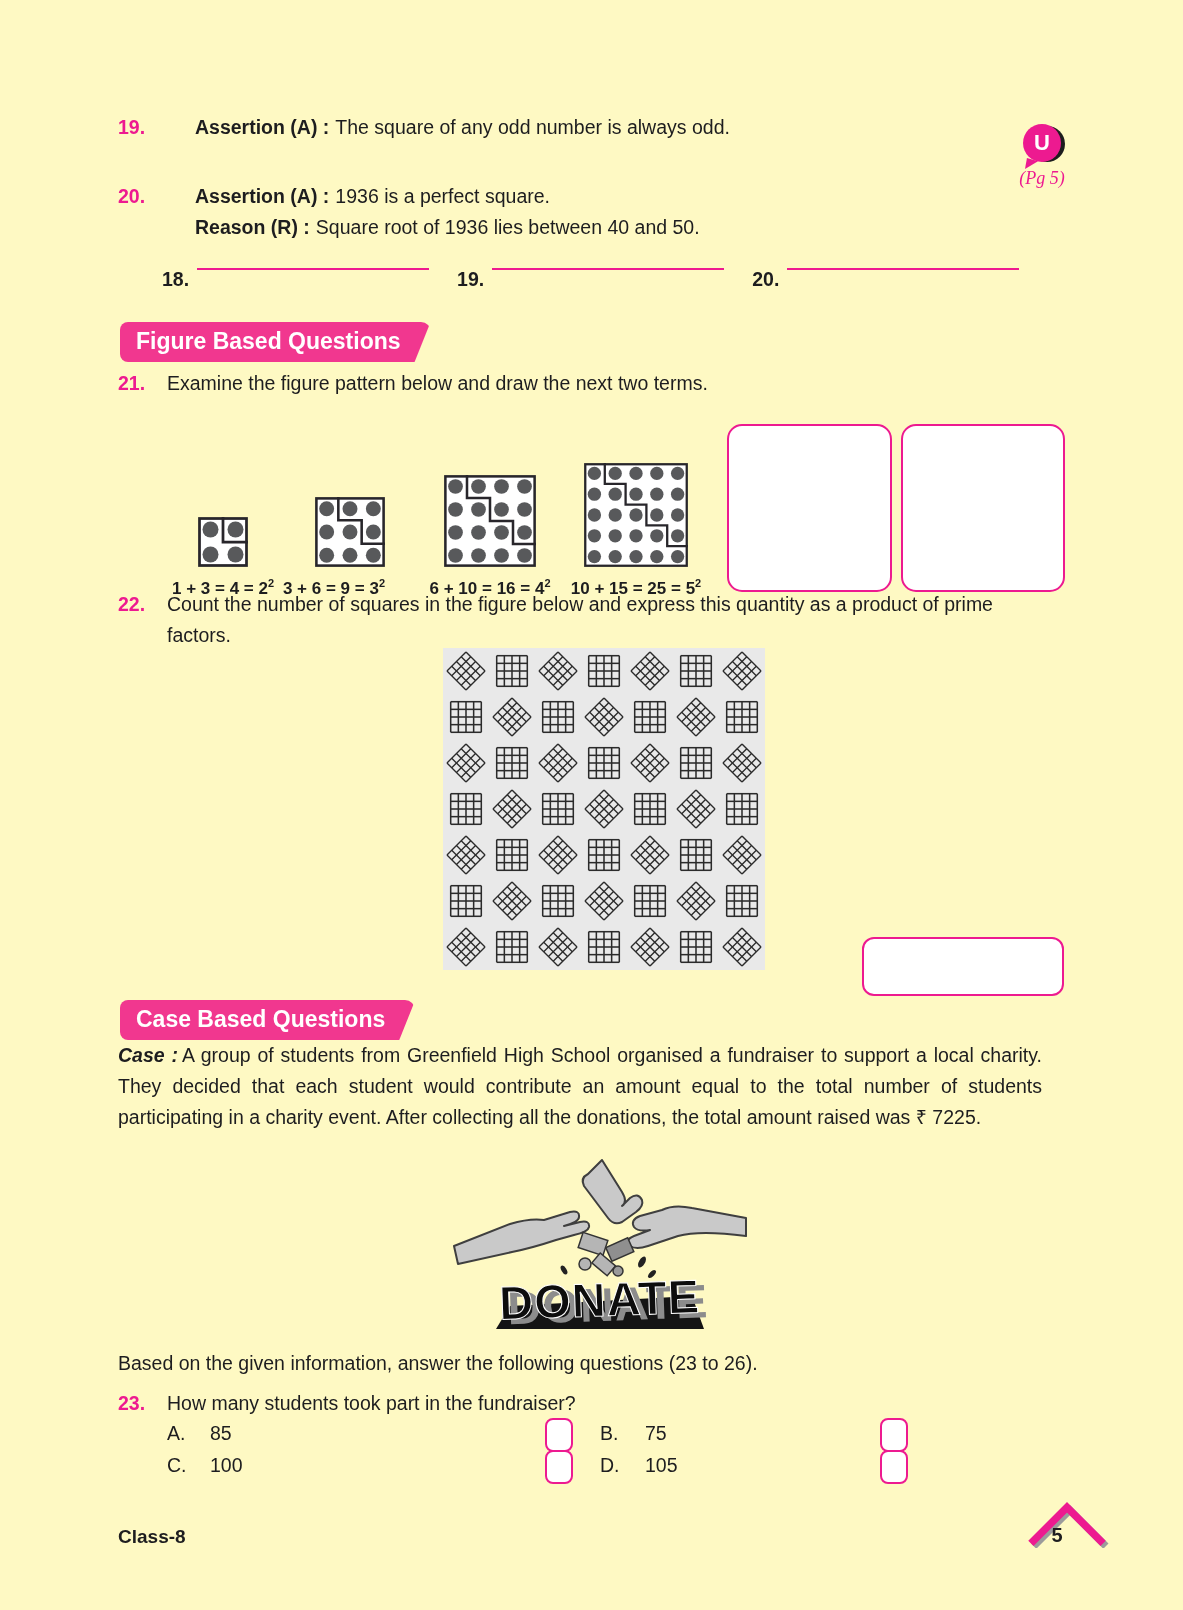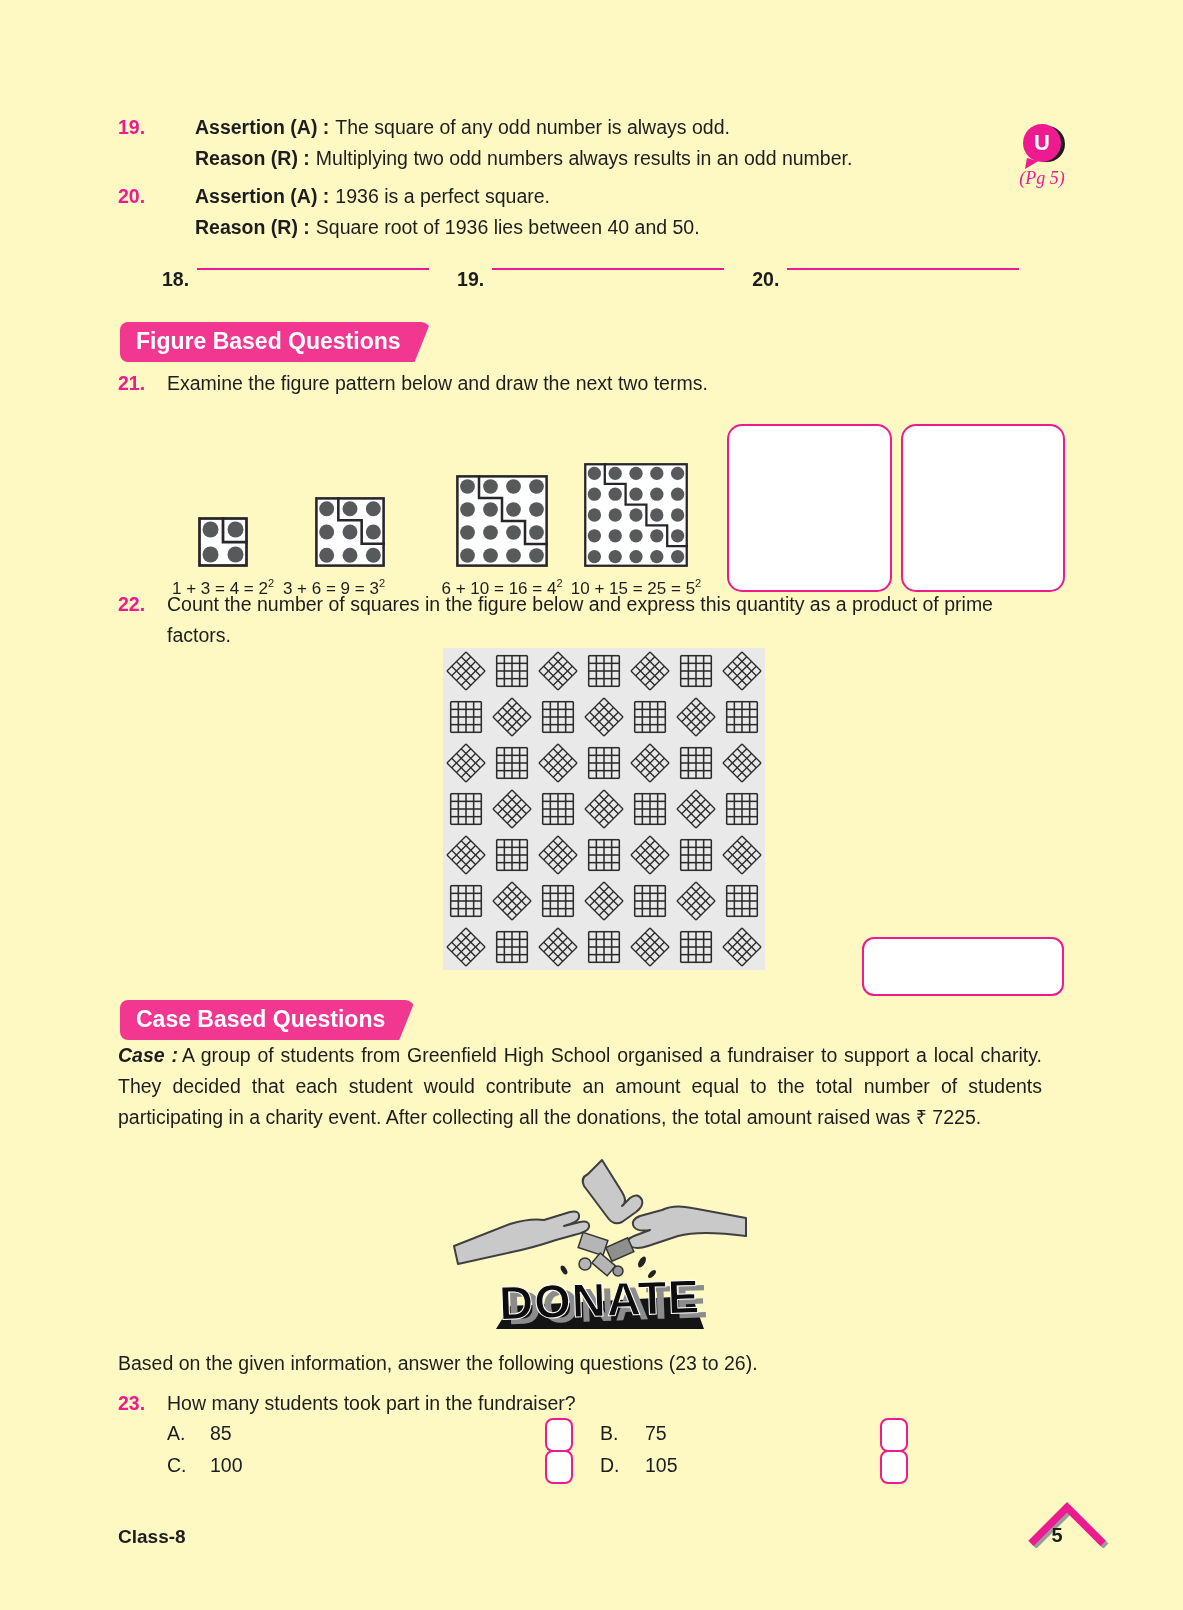--- a/index.html
+++ b/index.html
@@ -25,21 +25,21 @@
   .blank-line{display:inline-block;width:232px;height:0;border-bottom:2px solid var(--accent);margin:0 0 4px 8px;}
   
   .banner{position:absolute;background:var(--banner);color:#fff;font-weight:bold;font-size:23px;
           line-height:34px;padding:2px 30px 4px 16px;border-radius:8px 10px 4px 8px;
           clip-path:polygon(0 0,100% 0,calc(100% - 16px) 100%,0 100%);}
   
   .pattern-area{position:absolute;left:0;top:420px;width:1183px;height:185px;}
   .pattern-unit{position:absolute;bottom:38px;transform:translateX(-50%);display:flex;
                 flex-direction:column;align-items:center;}
   .pattern-unit svg{display:block;}
-  .pattern-label{position:absolute;top:100%;margin-top:10px;white-space:nowrap;font-weight:normal;
+  .pattern-label{position:absolute;top:100%;margin-top:10px;white-space:nowrap;font-weight:bold;
                  font-size:17px;color:var(--ink);}
   .pattern-label sup{font-size:11px;}
   .draw-box{position:absolute;border:2px solid var(--accent);border-radius:15px;background:#fff;}
   
   .grid-panel{position:absolute;left:443px;top:648px;width:322px;height:322px;background:var(--panel);
               display:flex;flex-wrap:wrap;}
   .grid-cell{width:46px;height:46px;display:flex;align-items:center;justify-content:center;}
   .grid-cell svg{display:block;overflow:visible;}
   .grid-cell svg.diamond{transform:rotate(45deg) scale(0.88);}
   .answer-box{position:absolute;left:862px;top:937px;width:198px;height:55px;border:2px solid var(--accent);
@@ -62,21 +62,20 @@
 </style>
 </head>
 <body>
 
 <div id="page">
 
   <div class="q" style="left:118px;top:112px;width:930px">
     <span class="qnum">19.</span>
     <div class="qbody">
       <div><b>Assertion (A) :</b><span>The square of any odd number is always odd.</span></div>
-      <div><b>Reason (R) :</b><span>Multiplying two odd numbers always results in an odd number.</span></div>
     </div>
   </div>
 
   <div class="u-badge"><span>U</span></div>
   <div class="pg-ref">(Pg 5)</div>
 
   <div class="q" style="left:118px;top:181px;width:930px">
     <span class="qnum">20.</span>
     <div class="qbody">
       <div><b>Assertion (A) :</b><span>1936 is a perfect square.</span></div>
@@ -127,21 +126,21 @@
           <circle cx="5" cy="15" r="3.2" fill="#58595b"></circle>
           <circle cx="15" cy="15" r="3.2" fill="#58595b"></circle>
           <circle cx="25" cy="15" r="3.2" fill="#58595b"></circle>
           <circle cx="5" cy="25" r="3.2" fill="#58595b"></circle>
           <circle cx="15" cy="25" r="3.2" fill="#58595b"></circle>
           <circle cx="25" cy="25" r="3.2" fill="#58595b"></circle>
           <path d="M10 0 L10 10 L20 10 L20 20 L30 20" fill="none" stroke="#28262b" stroke-width="1.1"></path>
         </svg>
         <div class="pattern-label"><span>3 + 6 = 9 = 3</span><sup>2</sup></div>
       </div>
-      <div class="pattern-unit" style="left: 502px; border-radius: 7px;">
+      <div class="pattern-unit" style="left: 490px; border-radius: 7px;">
         <svg width="92" height="92" viewBox="0 0 40 40">
           <rect x="0.6" y="0.6" width="38.8" height="38.8" fill="#ffffff" stroke="#28262b" stroke-width="1.1"></rect>
           <circle cx="5" cy="5" r="3.2" fill="#58595b"></circle>
           <circle cx="15" cy="5" r="3.2" fill="#58595b"></circle>
           <circle cx="25" cy="5" r="3.2" fill="#58595b"></circle>
           <circle cx="35" cy="5" r="3.2" fill="#58595b"></circle>
           <circle cx="5" cy="15" r="3.2" fill="#58595b"></circle>
           <circle cx="15" cy="15" r="3.2" fill="#58595b"></circle>
           <circle cx="25" cy="15" r="3.2" fill="#58595b"></circle>
           <circle cx="35" cy="15" r="3.2" fill="#58595b"></circle>

